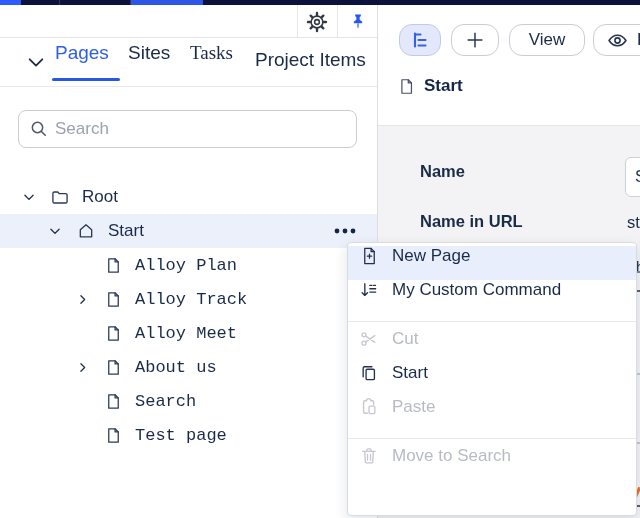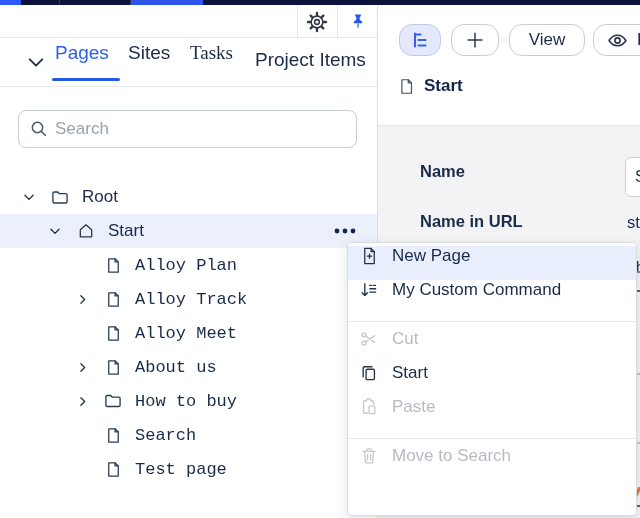--- a/index.html
+++ b/index.html
@@ -234,33 +234,20 @@
     </span>
     <span class="icon-slot">
       <svg width="19" height="19" viewBox="0 0 24 24" fill="none" stroke="currentColor" stroke-width="1.6" stroke-linecap="round" stroke-linejoin="round">
         <path d="M6 3.5h8l4 4v13H6z"></path>
           <path d="M14 3.5v4h4"></path>
       </svg>
     </span>
     <span class="lbl">About us</span>
   </div>
 
-  <div class="tree-row d2">
-    <span class="chev-slot">
-      <svg width="13" height="13" viewBox="0 0 24 24" fill="none" stroke="#1a2b49" stroke-width="2.2" stroke-linecap="round" stroke-linejoin="round">
-          <path d="M9 5l7 7-7 7"></path>
-        </svg>
-    </span>
-    <span class="icon-slot">
-      <svg width="20" height="20" viewBox="0 0 24 24" fill="none" stroke="currentColor" stroke-width="1.6" stroke-linecap="round" stroke-linejoin="round">
-        <path d="M3.5 7a1.6 1.6 0 0 1 1.6-1.6h4.2l1.9 2h7.7A1.6 1.6 0 0 1 20.5 9v8a1.6 1.6 0 0 1-1.6 1.6H5.1A1.6 1.6 0 0 1 3.5 17z"></path>
-      </svg>
-    </span>
-    <span class="lbl">How to buy</span>
-  </div>
 
   <div class="tree-row d2">
     <span class="chev-slot"></span>
     <span class="icon-slot">
       <svg width="19" height="19" viewBox="0 0 24 24" fill="none" stroke="currentColor" stroke-width="1.6" stroke-linecap="round" stroke-linejoin="round">
         <path d="M6 3.5h8l4 4v13H6z"></path>
           <path d="M14 3.5v4h4"></path>
       </svg>
     </span>
     <span class="lbl">Search</span>

